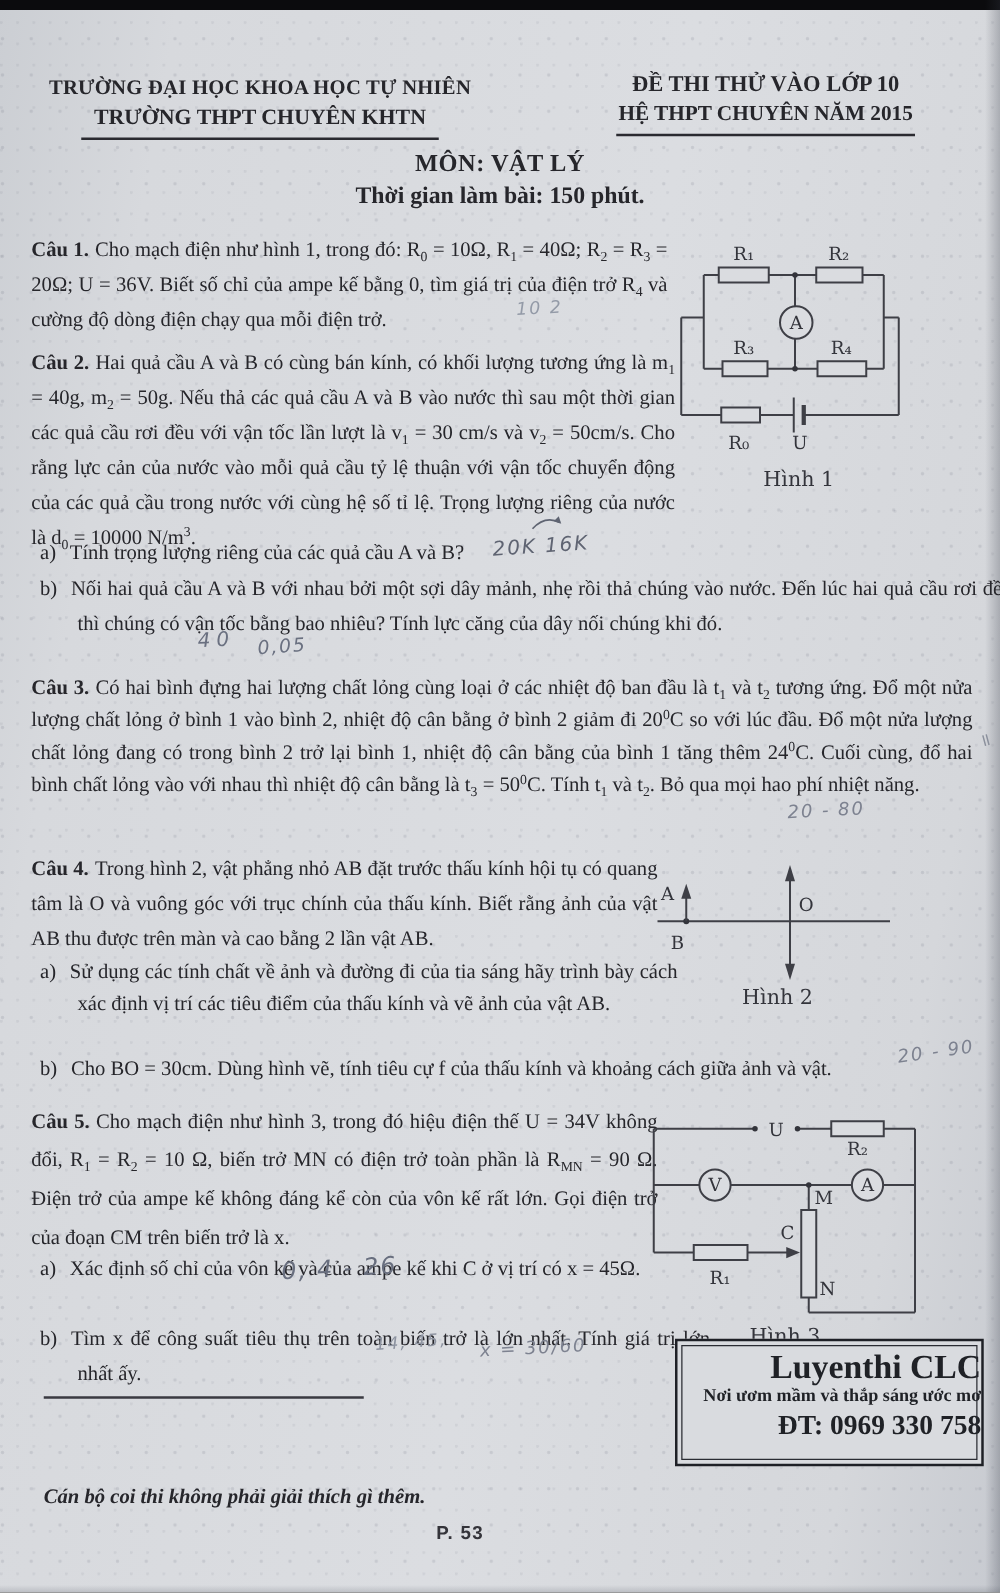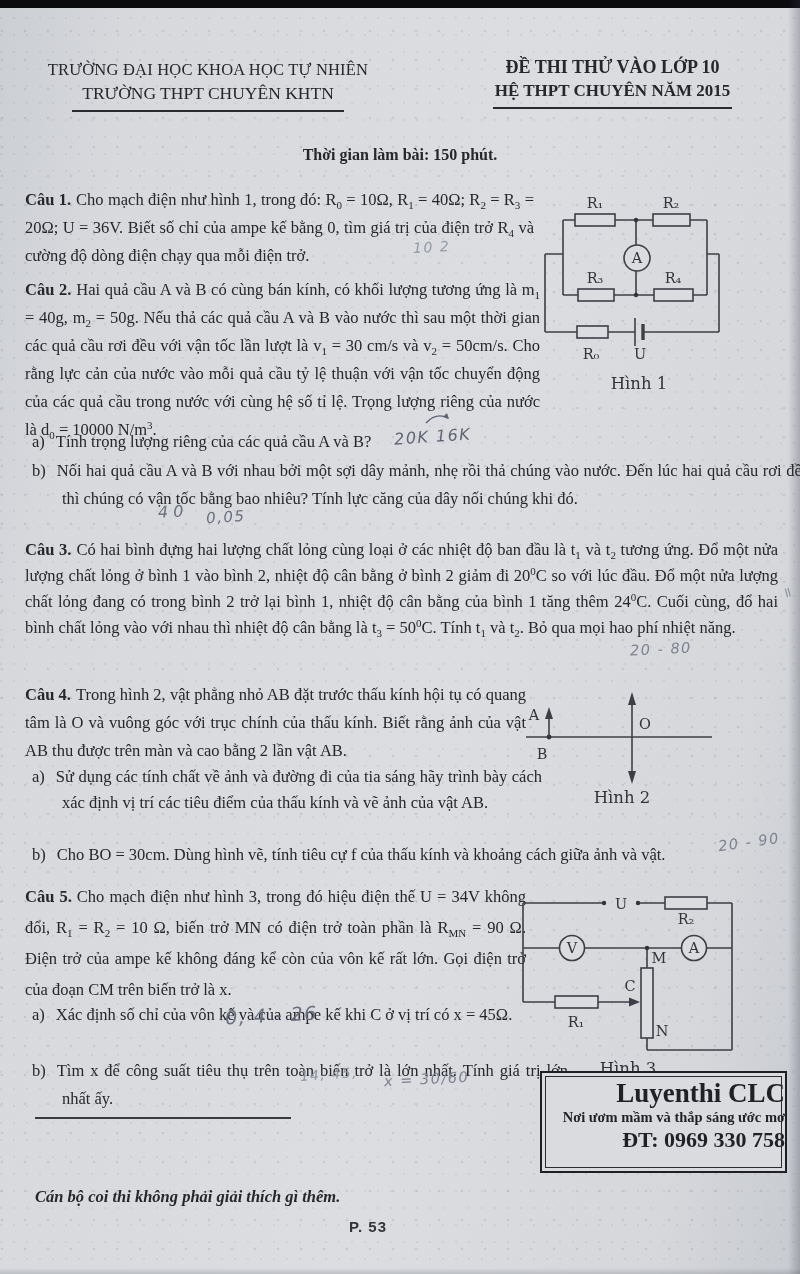--- a/index.html
+++ b/index.html
@@ -12,28 +12,28 @@
       radial-gradient(circle at 1px 1px, rgba(70,75,95,.08) 1px, transparent 1.4px),
       linear-gradient(100deg,#cbced3 0%,#d7d9dd 14%,#dbdde1 55%,#d5d7db 86%,#c7cad0 100%);
     background-size:23px 29px,13px 17px,100% 100%;
   }
   .abs{position:absolute;}
   .topbar{left:0;top:0;width:800px;height:8px;background:#0b0b0d;}
   .edge-r{right:0;top:0;width:12px;height:1274px;background:linear-gradient(90deg,transparent,rgba(55,60,72,.28));}
   .edge-b{left:0;bottom:0;width:800px;height:6px;background:linear-gradient(0deg,rgba(55,60,72,.18),transparent);}
 
   
-  .h-left{left:28px;top:60px;width:360px;text-align:center;font-weight:400;}
+  .h-left{left:28px;top:60px;width:360px;text-align:center;font-weight:700;}
   .h-left .l1{font-size:16.5px;letter-spacing:.2px;}
   .h-left .l2{display:inline-block;font-size:17.5px;padding:3px 10px 6px;border-bottom:2.2px solid #2a2a30;text-align:center;}
   .h-right{left:465px;top:57px;width:295px;text-align:center;font-weight:700;}
   .h-right .l1{font-size:18px;}
   .h-right .l2{display:inline-block;font-size:17px;padding:3px 2px 6px;border-bottom:2.2px solid #2a2a30;}
   .subject{left:0;top:121px;width:800px;text-align:center;font-weight:700;font-size:19.5px;letter-spacing:.4px;}
-  .duration{left:0;top:146px;width:800px;text-align:center;font-weight:700;font-size:16px;}
+  .duration{left:0;top:146px;width:800px;text-align:center;font-weight:700;font-size:19px;}
 
   
   .para{margin:0;text-align:justify;font-size:16.5px;line-height:28px;}
   .qlabel{font-weight:700;margin-right:5px;}
   .ilabel{margin-right:11px;}
   .item{padding-left:30px;text-indent:-30px;}
   #q1{left:25px;top:186px;width:509px;}
   #q2{left:25px;top:276px;width:515px;}
   #q2a{left:32px;top:428px;width:540px;}
   #q2b{left:32px;top:457px;width:748px;}
@@ -89,20 +89,21 @@
   <div class="abs edge-b"></div>
 
   <div class="abs h-left">
     <div class="l1">TRƯỜNG ĐẠI HỌC KHOA HỌC TỰ NHIÊN</div>
     <span class="l2">TRƯỜNG THPT CHUYÊN KHTN</span>
   </div>
   <div class="abs h-right">
     <div class="l1">ĐỀ THI THỬ VÀO LỚP 10</div>
     <span class="l2">HỆ THPT CHUYÊN NĂM 2015</span>
   </div>
+  <div class="abs subject">MÔN: VẬT LÝ</div>
   <div class="abs duration">Thời gian làm bài: 150 phút.</div>
 
   <p class="abs para" id="q1"><span class="qlabel">Câu 1.</span><span>Cho mạch điện như hình 1, trong đó: R<sub>0</sub> = 10Ω, R<sub>1</sub> = 40Ω; R<sub>2</sub> = R<sub>3</sub> = 20Ω; U = 36V. Biết số chỉ của ampe kế bằng 0, tìm giá trị của điện trở R<sub>4</sub> và cường độ dòng điện chạy qua mỗi điện trở.</span></p>
 
   <p class="abs para" id="q2"><span class="qlabel">Câu 2.</span><span>Hai quả cầu A và B có cùng bán kính, có khối lượng tương ứng là m<sub>1</sub> = 40g, m<sub>2</sub> = 50g. Nếu thả các quả cầu A và B vào nước thì sau một thời gian các quả cầu rơi đều với vận tốc lần lượt là v<sub>1</sub> = 30 cm/s và v<sub>2</sub> = 50cm/s. Cho rằng lực cản của nước vào mỗi quả cầu tỷ lệ thuận với vận tốc chuyển động của các quả cầu trong nước với cùng hệ số tỉ lệ. Trọng lượng riêng của nước là d<sub>0</sub> = 10000 N/m<sup>3</sup>.</span></p>
   <p class="abs para item" id="q2a"><span class="ilabel">a)</span><span>Tính trọng lượng riêng của các quả cầu A và B?</span></p>
   <p class="abs para item" id="q2b"><span class="ilabel">b)</span><span>Nối hai quả cầu A và B với nhau bởi một sợi dây mảnh, nhẹ rồi thả chúng vào nước. Đến lúc hai quả cầu rơi đều thì chúng có vận tốc bằng bao nhiêu? Tính lực căng của dây nối chúng khi đó.</span></p>
 
   <p class="abs para" id="q3"><span class="qlabel">Câu 3.</span><span>Có hai bình đựng hai lượng chất lỏng cùng loại ở các nhiệt độ ban đầu là t<sub>1</sub> và t<sub>2</sub> tương ứng. Đổ một nửa lượng chất lỏng ở bình 1 vào bình 2, nhiệt độ cân bằng ở bình 2 giảm đi 20<sup>0</sup>C so với lúc đầu. Đổ một nửa lượng chất lỏng đang có trong bình 2 trở lại bình 1, nhiệt độ cân bằng của bình 1 tăng thêm 24<sup>0</sup>C. Cuối cùng, đổ hai bình chất lỏng vào với nhau thì nhiệt độ cân bằng là t<sub>3</sub> = 50<sup>0</sup>C. Tính t<sub>1</sub> và t<sub>2</sub>. Bỏ qua mọi hao phí nhiệt năng.</span></p>
 

